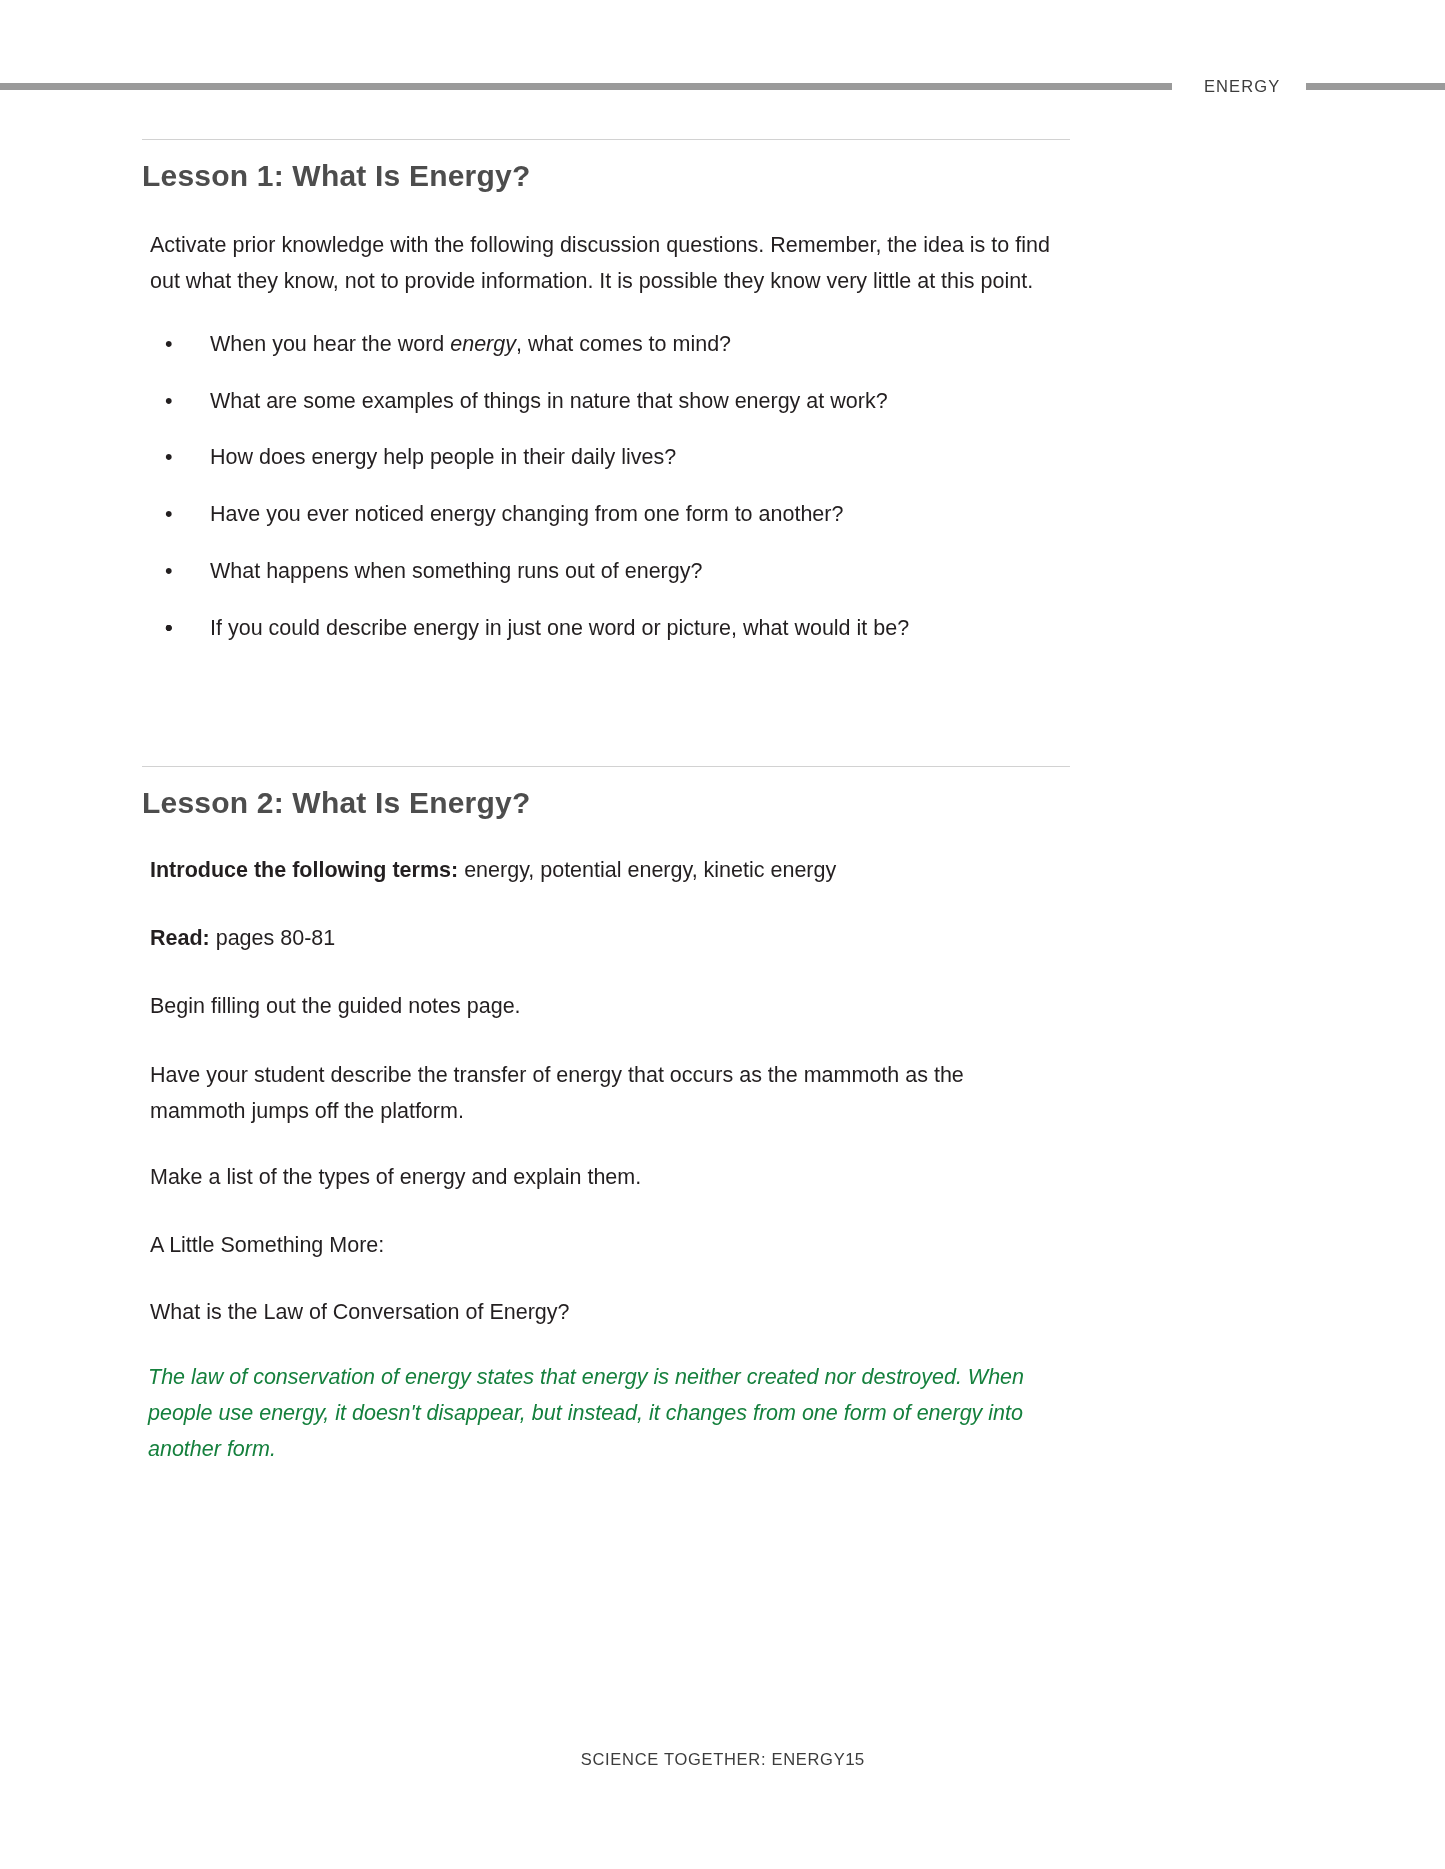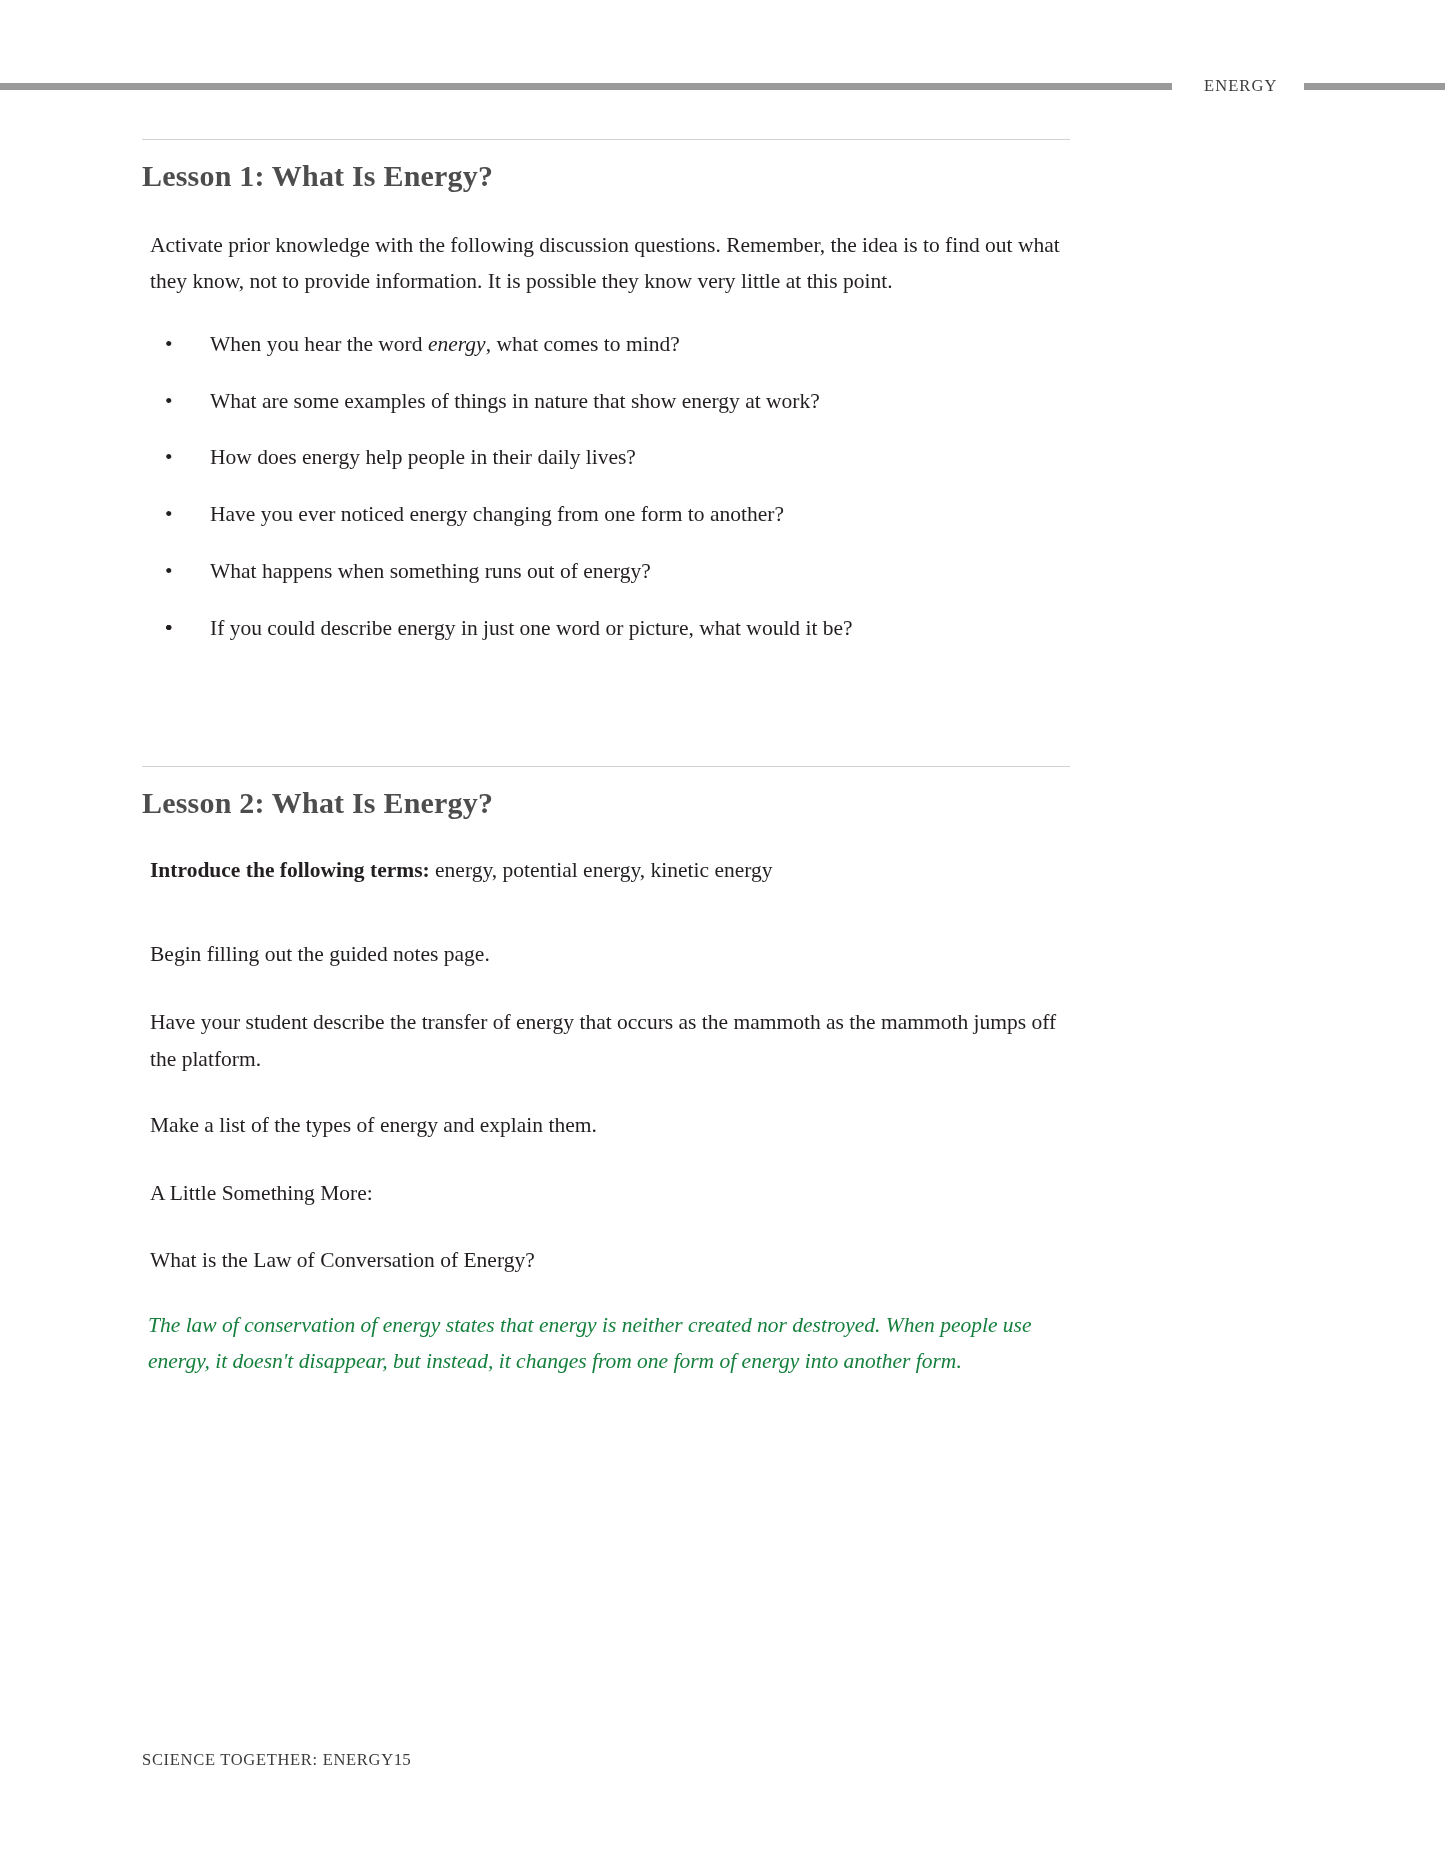--- a/index.html
+++ b/index.html
@@ -12,21 +12,20 @@
     color: #231f20;
     -webkit-font-smoothing: antialiased;
   }
   .page {
     position: relative;
     width: 1445px;
     height: 1869px;
     background: #ffffff;
     overflow: hidden;
     box-sizing: border-box;
-    font-family: Liberation Serif, serif;
   }
 
   
   .running-header {
     position: absolute;
     top: 72px;
     left: 0;
     right: 0;
     height: 28px;
     display: flex;
@@ -121,21 +120,21 @@
   }
 
   
   .page-footer {
     position: absolute;
     left: 142px;
     right: 142px;
     bottom: 99px;
     display: flex;
     align-items: baseline;
-    justify-content: flex-start;
+    justify-content: center;
   }
   .footer-label {
     font-size: 16.5px;
     letter-spacing: 0.7px;
     color: #3c3c3c;
   }
   .footer-page-number {
     font-size: 17px;
     color: #3c3c3c;
     margin-top: 38px;
@@ -194,20 +193,21 @@
     <div style="height:98px"></div>
     <div class="section-rule"></div>
 
     <div style="height:17px"></div>
     <h2 class="lesson-title">Lesson 2: What Is Energy?</h2>
 
     <div style="height:23px"></div>
     <p class="body-text"><span class="bold">Introduce the following terms:</span><span> energy, potential energy, kinetic energy</span></p>
 
     <div style="height:16px"></div>
+    <p class="body-text"><span class="bold">Read:</span><span> pages 80-81</span></p>
 
     <div style="height:16px"></div>
     <p class="body-text bold">Begin filling out the guided notes page.</p>
 
     <div style="height:16px"></div>
     <p class="body-text">Have your student describe the transfer of energy that occurs as the mammoth as the mammoth jumps off the platform.</p>
 
     <div style="height:14px"></div>
     <p class="body-text">Make a list of the types of energy and explain them.</p>
 

